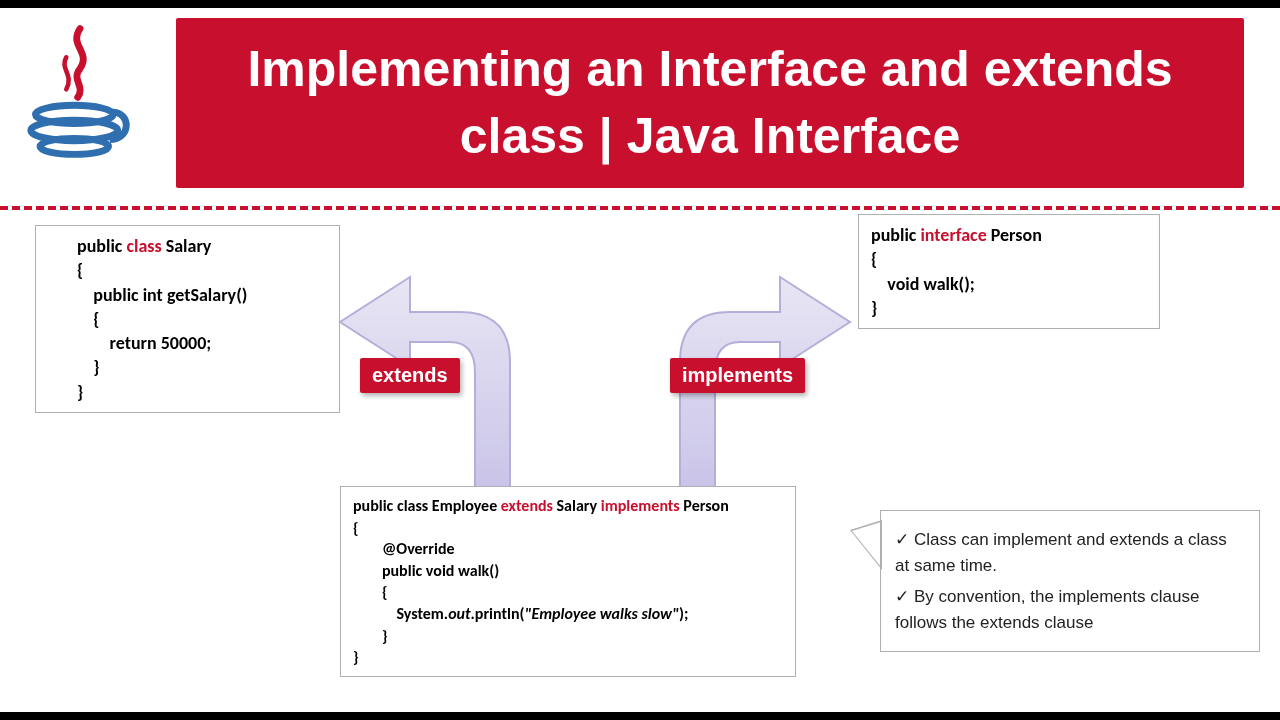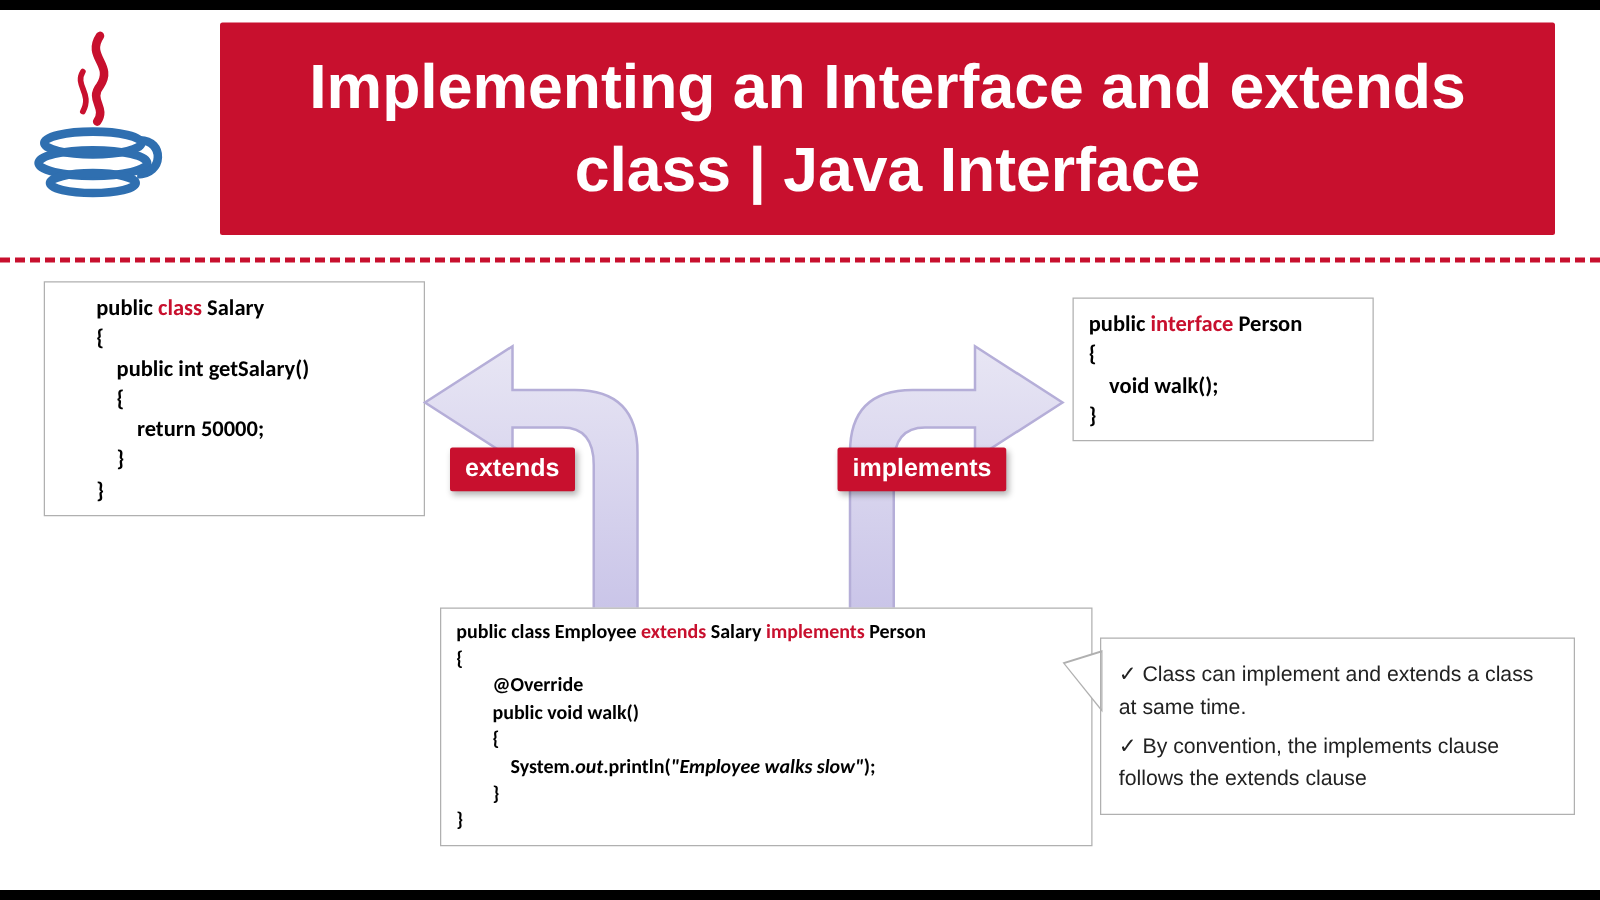--- a/index.html
+++ b/index.html
@@ -65,22 +65,22 @@
     padding: 8px 12px;
     font-family: "Segoe UI", Calibri, sans-serif;
     font-size: 18px;
     line-height: 1.35;
     white-space: pre;
     color: #000;
     font-weight: 600;
   }
   .code-box .kw-red { color: #c8102e; } 
   .salary-box { left: 35px; top: 15px; width: 305px; padding-left: 41px; }
-  .person-box { left: 858px; top: 28px; width: 241px; }
-  .employee-box { left: 352px; top: 276px; width: 522px; font-size: 16px; }
+  .person-box { left: 858px; top: 4px; width: 302px; }
+  .employee-box { left: 340px; top: 276px; width: 456px; font-size: 16px; }
   .employee-box .italic { font-style: italic; }
 
   .info-box {
     position: absolute;
     left: 880px;
     top: 300px;
     width: 380px;
     border: 1px solid #b0b0b0;
     padding: 10px 14px;
     font-size: 17px;

